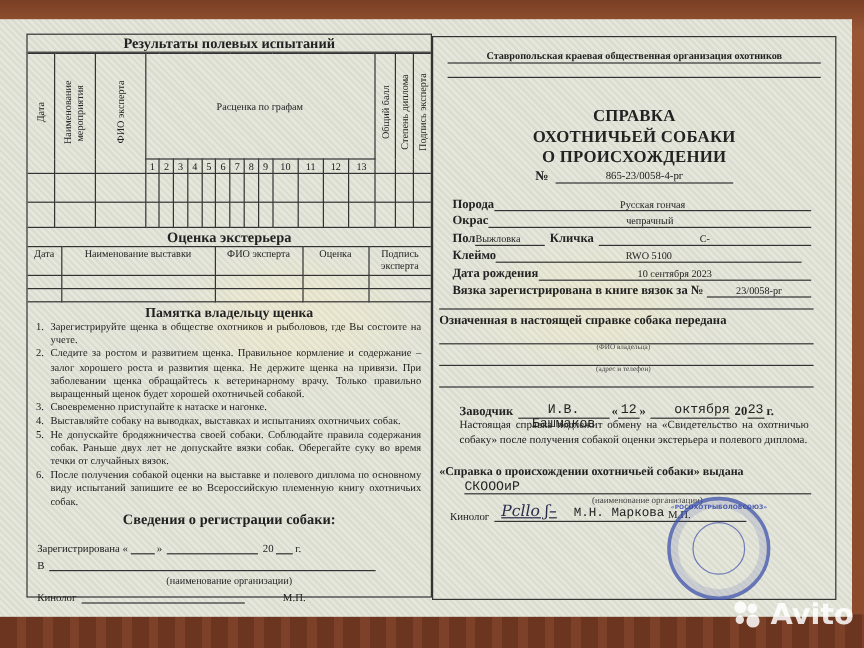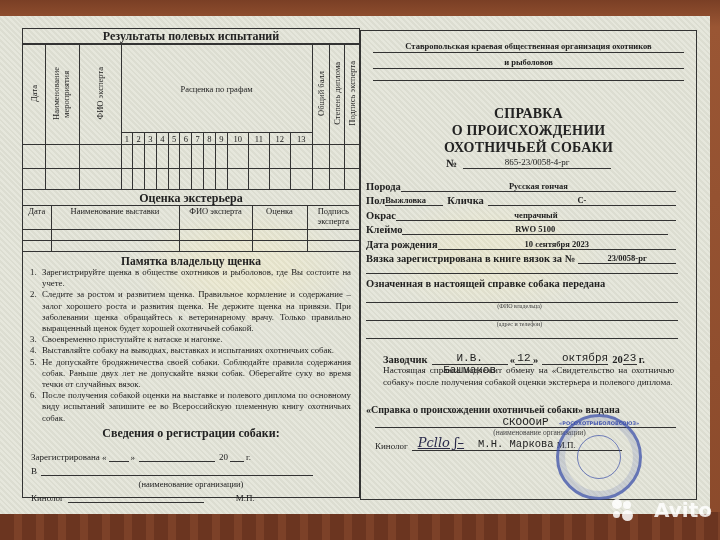--- a/index.html
+++ b/index.html
@@ -46,32 +46,32 @@
   .memo-list { font-size: 8.8px; line-height: 11.2px; padding: 0 8px 0 5px; text-align: justify; }
   .memo-list li { list-style: none; display: flex; }
   .memo-list .n { width: 14px; flex-shrink: 0; padding-left: 2px; }
   .reg { font-size: 9px; padding: 0 8px; }
   .reg-line { display: flex; align-items: flex-end; height: 14px; }
   .uline { border-bottom: 1px solid #333; display: inline-block; height: 10px; }
   .small-cap { font-size: 8.5px; text-align: center; }
   .org { text-align: center; font-size: 8.5px; font-weight: bold; }
   .org-line { border-bottom: 1px solid #333; margin: 0 12px; height: 16px; display: flex; align-items: flex-end; justify-content: center; padding-bottom: 1px; }
   .doc-title { text-align: center; font-size: 14px; font-weight: bold; line-height: 17px; letter-spacing: 0.2px; }
-  .field-row { display: flex; align-items: flex-end; font-size: 10.5px; font-weight: bold; height: 14.5px; padding-left: 5px; padding-right: 20px; }
-  .field-row .val { flex: 1; border-bottom: 1px solid #333; text-align: center; font-size: 8.5px; height: 11px; line-height: 10px; font-weight: bold; }
+  .field-row { display: flex; align-items: flex-end; font-size: 10.5px; font-weight: bold; height: 14.5px; padding-left: 16px; padding-right: 20px; }
+  .field-row .val { flex: 1; border-bottom: 1px solid #333; text-align: center; font-size: 8.5px; height: 11px; line-height: 10px; font-weight: normal; }
   .owner-line { border-bottom: 1px solid #333; margin: 0 18px 0 5px; height: 14px; }
   .caption { font-size: 6px; text-align: center; margin-right: 18px; color: #444; }
   .hw { font-family: Liberation Mono, monospace; font-weight: normal; font-size: 11px; }
   .stamp {
     position: absolute; left: 556px; top: 398px; width: 86px; height: 86px; border-radius: 50%;
     border: 3px solid rgba(60,80,170,0.75); box-shadow: inset 0 0 0 6px rgba(60,80,170,0.15);
   }
   .stamp-inner { position: absolute; left: 18px; top: 18px; width: 44px; height: 44px; border-radius: 50%; border: 1.5px solid rgba(60,80,170,0.7); }
   .stamp-text { position: absolute; top: 3px; left: 0; width: 100%; text-align: center; font-size: 7px; color: rgba(50,70,170,0.85); font-family: "DejaVu Sans", sans-serif; font-weight: bold; letter-spacing: 1px; }
-  .avito { position: absolute; left: 612px; top: 498px; color: rgba(255,255,255,0.85); font-family: "DejaVu Sans", sans-serif; font-size: 20px; font-weight: bold; display: flex; align-items: center; gap: 20px; }
+  .avito { position: absolute; left: 612px; top: 498px; color: rgba(255,255,255,0.85); font-family: "DejaVu Sans", sans-serif; font-size: 24px; font-weight: bold; display: flex; align-items: center; gap: 8px; }
   .avito-dots { position: relative; width: 22px; height: 22px; }
   .avito-dots span { position: absolute; border-radius: 50%; background: rgba(255,255,255,0.85); }
 </style>
 </head>
 <body>
 
 <div class="table-edge"></div>
 <div class="bottom-edge"></div>
 
 <div class="paper">
@@ -226,49 +226,46 @@
         <span class="uline" style="width:136px; margin:0 32px 0 4px;"></span>
         <span>М.П.</span>
       </div>
     </div>
   </div>
 
   <div class="right-page">
     <div class="org-line" style="margin-top:6px;">
       <span class="org">Ставропольская краевая общественная организация охотников</span>
     </div>
-    <div class="org-line">
-      <span class="org">и рыболовов</span>
-    </div>
     <div class="org-line" style="height:12px;"></div>
 
     <div style="margin-top:24px;">
       <div class="doc-title">СПРАВКА</div>
+      <div class="doc-title">ОХОТНИЧЬЕЙ СОБАКИ</div>
       <div class="doc-title">О ПРОИСХОЖДЕНИИ</div>
-      <div class="doc-title">ОХОТНИЧЬЕЙ СОБАКИ</div>
     </div>
     <div style="display:flex; justify-content:center; align-items:flex-end; font-size:11px; font-weight:bold; margin-top:1px;">
       <span style="margin-right:6px;">№</span>
       <span class="uline" style="width:148px; height:12px; font-size:9px; font-weight:normal; text-align:center; line-height:11px;font-family:Liberation Serif, serif;">865-23/0058-4-рг</span>
     </div>
 
     <div style="margin-top:8px;">
       <div class="field-row">
         <span>Порода</span>
         <span class="val">Русская гончая</span>
+      </div>
+      <div class="field-row">
+        <span>Окрас</span>
+        <span class="val">чепрачный</span>
       </div>
       <div class="field-row">
         <span>Пол</span>
         <span class="val" style="flex:0 0 58px; text-align:left; font-size:8.5px;">Выжловка</span>
         <span style="margin-left:4px; margin-right:4px;">Кличка</span>
         <span class="val">С-</span>
-      </div>
-      <div class="field-row">
-        <span>Окрас</span>
-        <span class="val">чепрачный</span>
       </div>
       <div class="field-row" style="padding-right:28px;">
         <span>Клеймо</span>
         <span class="val">RWO 5100</span>
       </div>
       <div class="field-row">
         <span>Дата рождения</span>
         <span class="val">10 сентября 2023</span>
       </div>
       <div class="field-row">
@@ -293,21 +290,21 @@
       <span class="uline hw" style="width:18px; text-align:center; height:13px; line-height:12px;">12</span>
       <span style="font-weight:bold;">»</span>
       <span class="uline hw" style="width:66px; margin:0 4px; text-align:right; height:13px; line-height:12px;">октября</span>
       <span style="font-weight:bold;">20</span>
       <span class="uline hw" style="width:14px; text-align:center; height:13px; line-height:12px;">23</span>
       <span style="font-weight:bold; margin-left:2px;">г.</span>
     </div>
     <div style="font-size:9.2px; line-height:11.5px; padding:0 22px 0 22px; text-align:justify;">Настоящая справка подлежит обмену на «Свидетельство на охотничью собаку» после получения собакой оценки экстерьера и полевого диплома.</div>
 
     <div style="font-size:10px; font-weight:bold; padding-left:5px; margin-top:16px;">«Справка о происхождении охотничьей собаки» выдана</div>
-    <div style="border-bottom:1px solid #333; margin:0 20px 0 14px; font-size:11px; height:13px; line-height:12px;text-align:center;">
+    <div style="border-bottom:1px solid #333; margin:0 20px 0 26px; font-size:11px; height:13px; line-height:12px;">
       <span class="hw" style="font-size:11px;">СКОООиР</span>
     </div>
     <div class="caption" style="font-size:7.5px; margin-left:40px;">(наименование организации)</div>
     <div style="display:flex; align-items:flex-end; font-size:9px; padding-left:14px; height:14px;">
       <span>Кинолог</span>
       <span style="border-bottom:1px solid #333; display:inline-flex; align-items:flex-end; width:210px; margin-left:4px; height:14px;">
         <span style="font-family:'DejaVu Serif', serif; font-style:italic; font-size:13px; color:#2a2a4a; margin-left:6px; margin-right:14px;text-decoration:underline;">Рсllo ʃ–</span>
         <span class="hw" style="font-size:10.5px;">М.Н. Маркова</span>
         <span style="font-size:9px; margin-left:3px;">М.П.</span>
       </span>

